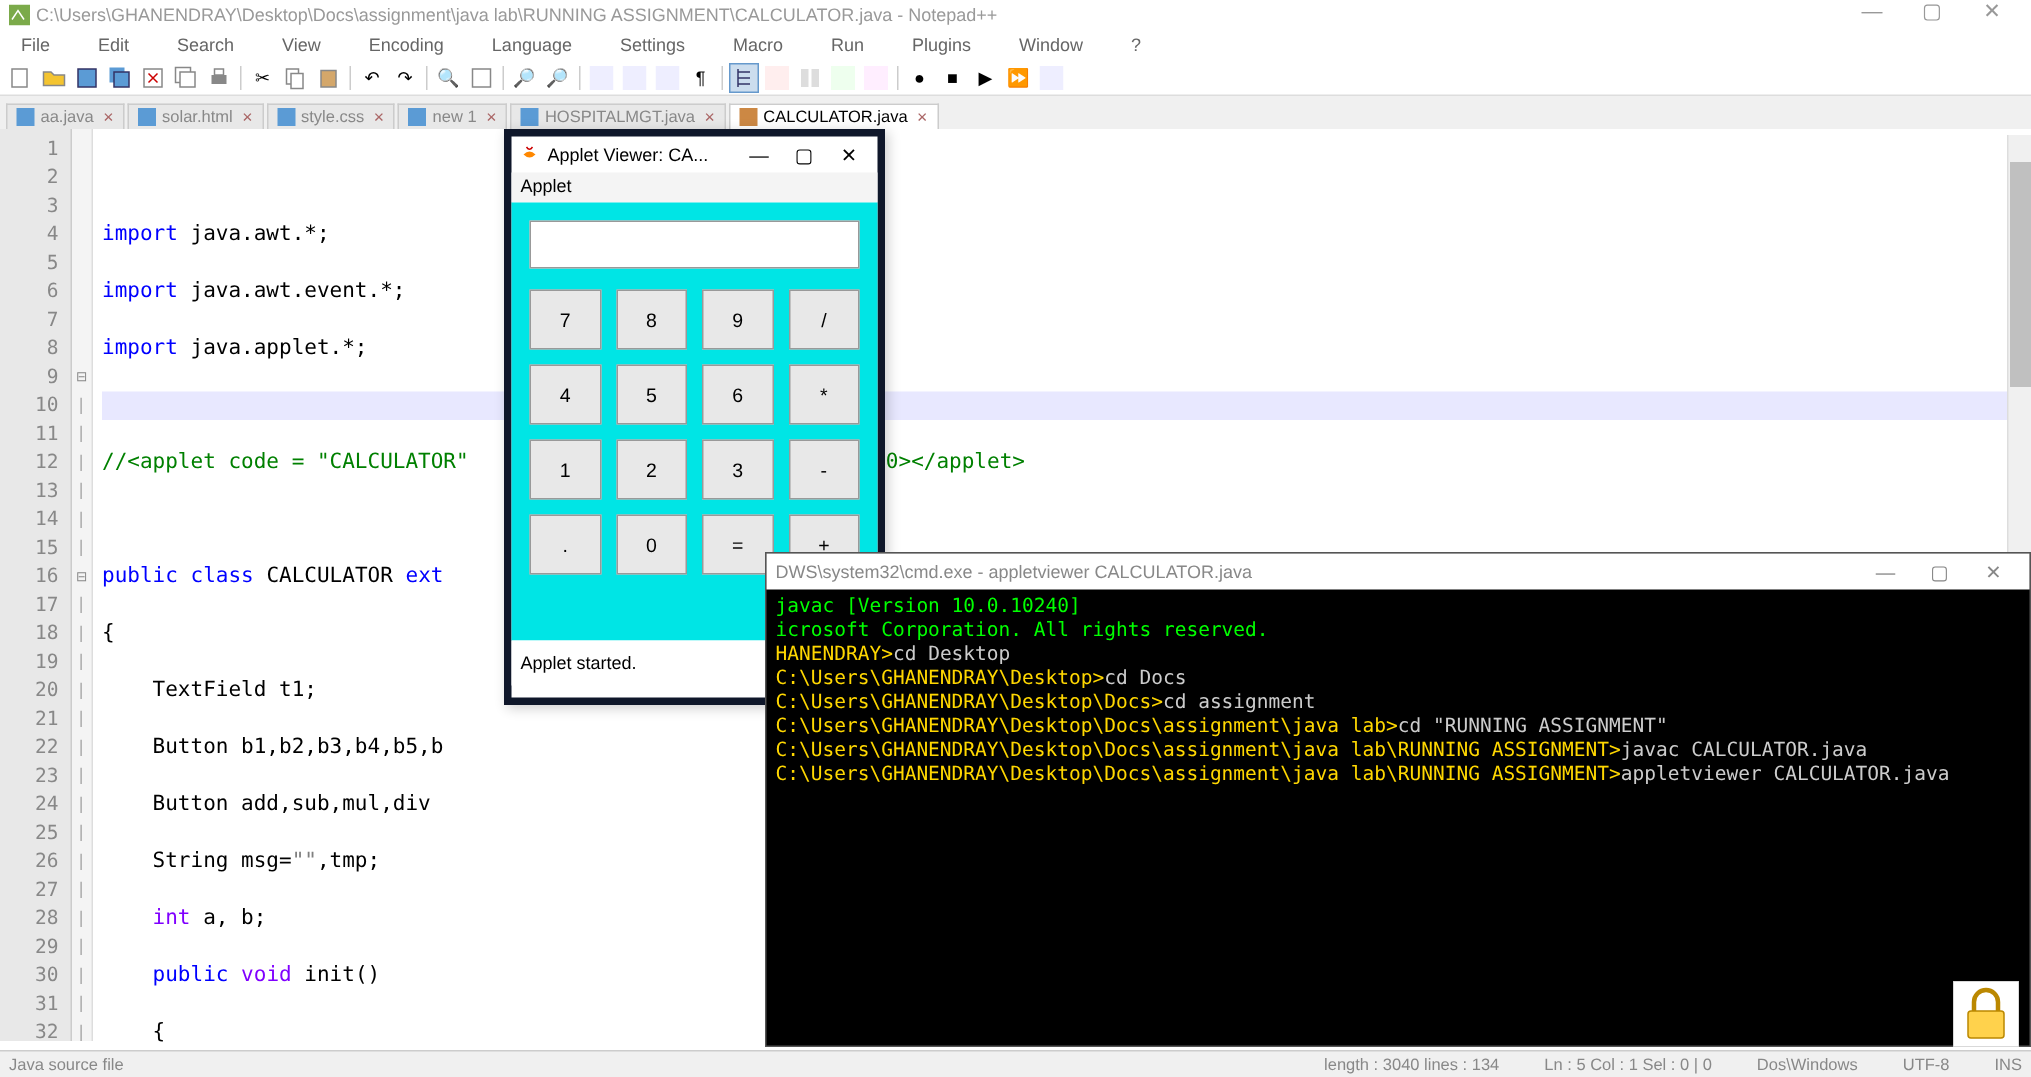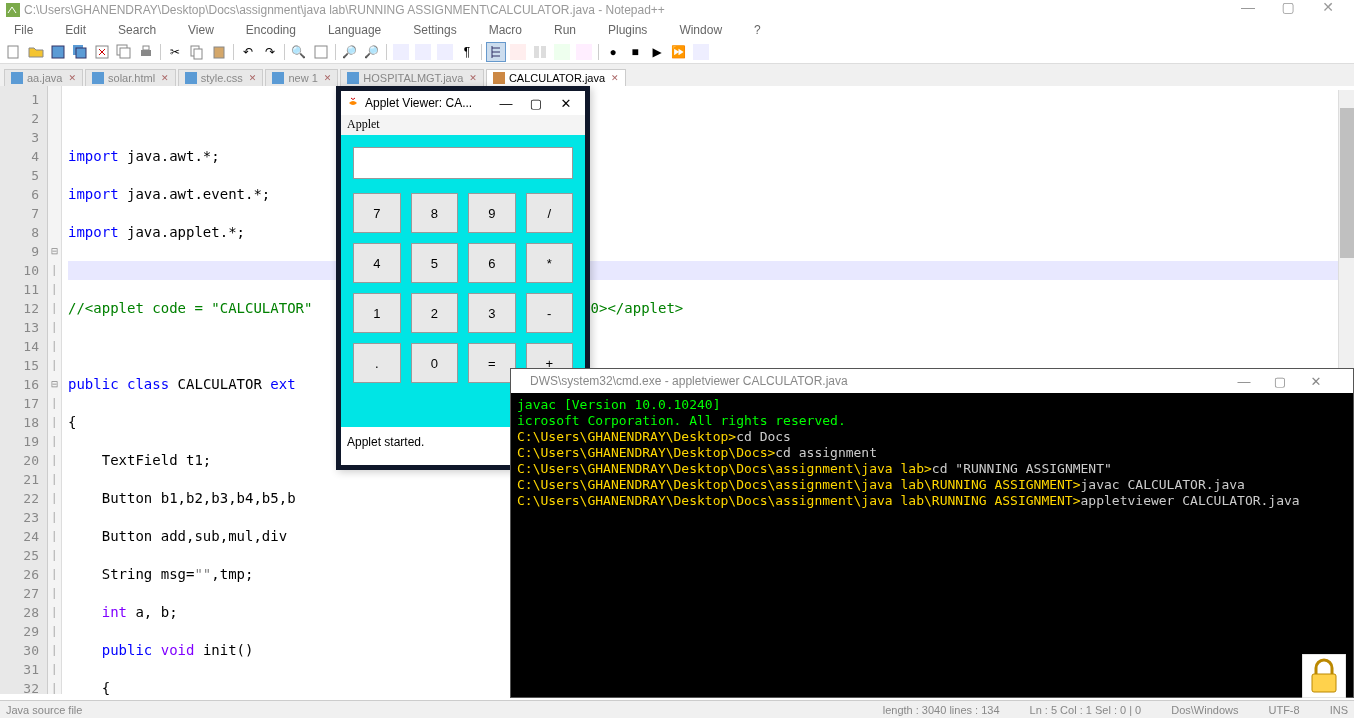--- a/index.html
+++ b/index.html
@@ -47,30 +47,30 @@
   .statusbar { position: absolute; bottom: 0; left: 0; right: 0; height: 18px; background: #f0f0f0; border-top: 1px solid #ccc; display: flex; font-size: 11px; color: #888; padding: 1px 6px; align-items: center; }
   .statusbar .sb-item { margin-right: 40px; }
   .statusbar .sb-right { margin-left: auto; display: flex; gap: 30px; }
   
   
   .applet-window { position: absolute; left: 336px; top: 86px; width: 254px; height: 384px; background: #fff; border: 5px solid #0f172a; box-shadow: 2px 2px 8px rgba(0,0,0,0.2); }
   .applet-titlebar { height: 24px; display: flex; align-items: center; padding: 0 4px; font-size: 12px; }
   .applet-titlebar .java-icon { width: 16px; height: 16px; margin-right: 4px; display: inline-block; }
   .applet-titlebar .atitle { flex: 1; }
   .applet-titlebar .awin-btn { width: 30px; text-align: center; cursor: pointer; font-size: 13px; }
-  .applet-menu { height: 20px; padding: 2px 6px; font-size: 12px; background: #f4f4f4; font-family: Liberation Serif, serif; }
+  .applet-menu { height: 20px; padding: 2px 6px; font-size: 12px; background: #f4f4f4; }
   .applet-body { background: #00e5e5; padding: 12px; height: 292px; }
   .calc-display { width: 100%; height: 32px; background: #fff; border: 1px solid #999; padding: 2px 4px; margin-bottom: 14px; }
   .calc-grid { display: grid; grid-template-columns: repeat(4, 1fr); gap: 10px; }
   .calc-btn { height: 40px; background: #e8e8e8; border: 1px solid #999; font-size: 13px; cursor: pointer; }
   .applet-status { padding: 8px 6px; font-size: 12px; background: #fff; }
   
   
   .cmd-window { position: absolute; left: 510px; top: 368px; width: 844px; height: 330px; background: #000; border: 1px solid #555; }
-  .cmd-titlebar { height: 24px; background: #fff; display: flex; align-items: center; padding: 0 19px; font-size: 12px; color: #888; }
+  .cmd-titlebar { height: 24px; background: #fff; display: flex; align-items: center; padding: 0 6px; font-size: 12px; color: #888; }
   .cmd-titlebar .ctitle { flex: 1; }
   .cmd-titlebar .cwin-btn { width: 36px; text-align: center; cursor: pointer; font-size: 13px; }
   .cmd-body { padding: 4px 6px; font-family: Consolas, monospace; font-size: 13px; line-height: 16px; color: #0f0; }
   .cmd-body .cmd-line { white-space: pre; }
   .cmd-body .path { color: #FFD700; }
   .cmd-body .typed { color: #ccc; }
   
   .lock-icon { position: absolute; right: 8px; bottom: 20px; width: 44px; height: 44px; }
   
   .scrollbar-v { position: absolute; right: 0; top: 90px; width: 16px; height: 600px; background: #f0f0f0; border-left: 1px solid #ddd; }
@@ -416,20 +416,21 @@
   <div class="cmd-titlebar">
     <span class="ctitle">DWS\system32\cmd.exe - appletviewer  CALCULATOR.java</span>
     <span class="cwin-btn">—</span>
     <span class="cwin-btn">▢</span>
     <span class="cwin-btn">✕</span>
   </div>
   <div class="cmd-body" id="cmd-body">
       <div class="cmd-line"><span class="">javac [Version 10.0.10240]</span></div>
       <div class="cmd-line"><span class="">icrosoft Corporation. All rights reserved.</span></div>
       <div class="cmd-line"><span class=""></span></div>
+      <div class="cmd-line"><span class="path">HANENDRAY&gt;</span><span class="typed">cd Desktop</span></div>
       <div class="cmd-line"><span class=""></span></div>
       <div class="cmd-line"><span class="path">C:\Users\GHANENDRAY\Desktop&gt;</span><span class="typed">cd Docs</span></div>
       <div class="cmd-line"><span class=""></span></div>
       <div class="cmd-line"><span class="path">C:\Users\GHANENDRAY\Desktop\Docs&gt;</span><span class="typed">cd assignment</span></div>
       <div class="cmd-line"><span class=""></span></div>
       <div class="cmd-line"><span class=""></span></div>
       <div class="cmd-line"><span class="path">C:\Users\GHANENDRAY\Desktop\Docs\assignment\java lab&gt;</span><span class="typed">cd "RUNNING ASSIGNMENT"</span></div>
       <div class="cmd-line"><span class=""></span></div>
       <div class="cmd-line"><span class="path">C:\Users\GHANENDRAY\Desktop\Docs\assignment\java lab\RUNNING ASSIGNMENT&gt;</span><span class="typed">javac CALCULATOR.java</span></div>
       <div class="cmd-line"><span class=""></span></div>

